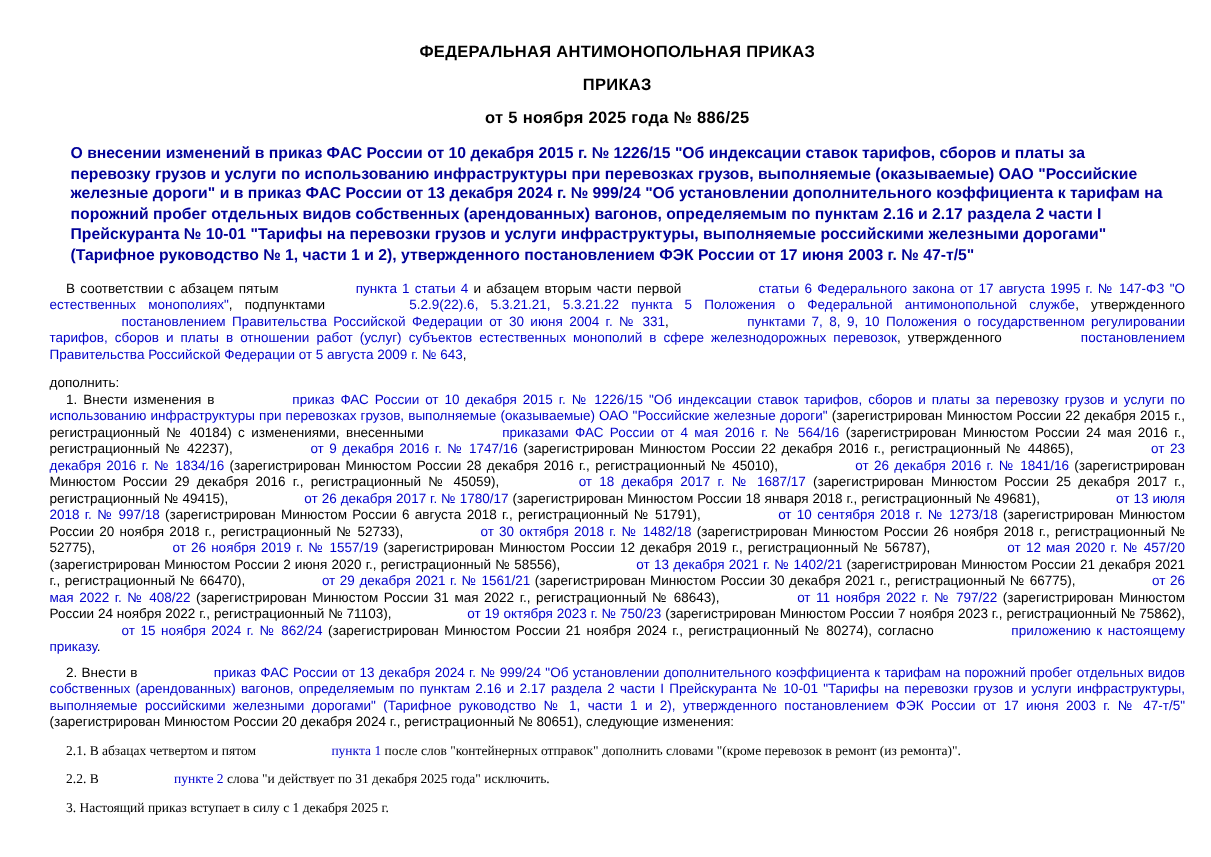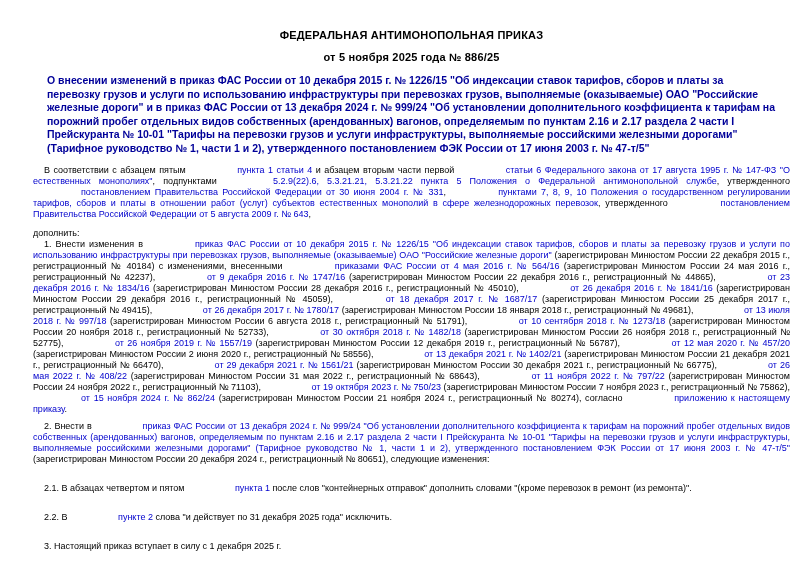--- a/index.html
+++ b/index.html
@@ -41,36 +41,37 @@
   p.body {
     font-size: 9px;
     line-height: 11px;
     text-align: justify;
     margin: 0;
   }
   p.indent { text-indent: 11px; }
   p.preamble { margin-top: 10px; }
   p.decree { margin-top: 8px; text-align: left; }
   p.item2 { margin-top: 6px; }
-  p.sub { margin-top: 18px; }
+  p.sub { margin-top: 8px; font-family: Liberation Serif, serif; }
   .lnk { color: var(--link); cursor: pointer; padding-left: 48px; }
   .signature {
     margin-top: 38px;
     text-align: right;
     font-size: 9.5px;
     line-height: 12px;
     padding-right: 8px;
   }
 </style>
 </head>
 <body>
 
 <div class="page">
 
   <div class="hdr">ФЕДЕРАЛЬНАЯ АНТИМОНОПОЛЬНАЯ ПРИКАЗ</div>
+  <div class="hdr">ПРИКАЗ</div>
   <div class="hdr">от 5 ноября 2025 года № 886/25</div>
 
   <div class="doc-title">О внесении изменений в приказ ФАС России от 10 декабря 2015 г. № 1226/15 "Об индексации ставок тарифов, сборов и платы за перевозку грузов и услуги по использованию инфраструктуры при перевозках грузов, выполняемые (оказываемые) ОАО "Российские железные дороги" и в приказ ФАС России от 13 декабря 2024 г. № 999/24 "Об установлении дополнительного коэффициента к тарифам на порожний пробег отдельных видов собственных (арендованных) вагонов, определяемым по пунктам 2.16 и 2.17 раздела 2 части I Прейскуранта № 10-01 "Тарифы на перевозки грузов и услуги инфраструктуры, выполняемые российскими железными дорогами" (Тарифное руководство № 1, части 1 и 2), утвержденного постановлением ФЭК России от 17 июня 2003 г. № 47-т/5"</div>
 
   <p class="body indent preamble"><span>В соответствии с абзацем пятым </span><span class="lnk">пункта 1 статьи 4</span><span> и абзацем вторым части первой </span><span class="lnk">статьи 6 Федерального закона от 17 августа 1995 г. № 147-ФЗ "О естественных монополиях"</span><span>, подпунктами </span><span class="lnk">5.2.9(22).6, 5.3.21.21, 5.3.21.22 пункта 5 Положения о Федеральной антимонопольной службе</span><span>, утвержденного </span><span class="lnk">постановлением Правительства Российской Федерации от 30 июня 2004 г. № 331</span><span>, </span><span class="lnk">пунктами 7, 8, 9, 10 Положения о государственном регулировании тарифов, сборов и платы в отношении работ (услуг) субъектов естественных монополий в сфере железнодорожных перевозок</span><span>, утвержденного </span><span class="lnk">постановлением Правительства Российской Федерации от 5 августа 2009 г. № 643</span><span>,</span></p>
 
   <p class="body decree">дополнить:</p>
 
   <p class="body indent"><span>1. Внести изменения в </span><span class="lnk">приказ ФАС России от 10 декабря 2015 г. № 1226/15 "Об индексации ставок тарифов, сборов и платы за перевозку грузов и услуги по использованию инфраструктуры при перевозках грузов, выполняемые (оказываемые) ОАО "Российские железные дороги"</span><span> (зарегистрирован Минюстом России 22 декабря 2015 г., регистрационный № 40184) с изменениями, внесенными </span><span class="lnk">приказами ФАС России от 4 мая 2016 г. № 564/16</span><span> (зарегистрирован Минюстом России 24 мая 2016 г., регистрационный № 42237), </span><span class="lnk">от 9 декабря 2016 г. № 1747/16</span><span> (зарегистрирован Минюстом России 22 декабря 2016 г., регистрационный № 44865), </span><span class="lnk">от 23 декабря 2016 г. № 1834/16</span><span> (зарегистрирован Минюстом России 28 декабря 2016 г., регистрационный № 45010), </span><span class="lnk">от 26 декабря 2016 г. № 1841/16</span><span> (зарегистрирован Минюстом России 29 декабря 2016 г., регистрационный № 45059), </span><span class="lnk">от 18 декабря 2017 г. № 1687/17</span><span> (зарегистрирован Минюстом России 25 декабря 2017 г., регистрационный № 49415), </span><span class="lnk">от 26 декабря 2017 г. № 1780/17</span><span> (зарегистрирован Минюстом России 18 января 2018 г., регистрационный № 49681), </span><span class="lnk">от 13 июля 2018 г. № 997/18</span><span> (зарегистрирован Минюстом России 6 августа 2018 г., регистрационный № 51791), </span><span class="lnk">от 10 сентября 2018 г. № 1273/18</span><span> (зарегистрирован Минюстом России 20 ноября 2018 г., регистрационный № 52733), </span><span class="lnk">от 30 октября 2018 г. № 1482/18</span><span> (зарегистрирован Минюстом России 26 ноября 2018 г., регистрационный № 52775), </span><span class="lnk">от 26 ноября 2019 г. № 1557/19</span><span> (зарегистрирован Минюстом России 12 декабря 2019 г., регистрационный № 56787), </span><span class="lnk">от 12 мая 2020 г. № 457/20</span><span> (зарегистрирован Минюстом России 2 июня 2020 г., регистрационный № 58556), </span><span class="lnk">от 13 декабря 2021 г. № 1402/21</span><span> (зарегистрирован Минюстом России 21 декабря 2021 г., регистрационный № 66470), </span><span class="lnk">от 29 декабря 2021 г. № 1561/21</span><span> (зарегистрирован Минюстом России 30 декабря 2021 г., регистрационный № 66775), </span><span class="lnk">от 26 мая 2022 г. № 408/22</span><span> (зарегистрирован Минюстом России 31 мая 2022 г., регистрационный № 68643), </span><span class="lnk">от 11 ноября 2022 г. № 797/22</span><span> (зарегистрирован Минюстом России 24 ноября 2022 г., регистрационный № 71103), </span><span class="lnk">от 19 октября 2023 г. № 750/23</span><span> (зарегистрирован Минюстом России 7 ноября 2023 г., регистрационный № 75862), </span><span class="lnk">от 15 ноября 2024 г. № 862/24</span><span> (зарегистрирован Минюстом России 21 ноября 2024 г., регистрационный № 80274), согласно </span><span class="lnk">приложению к настоящему приказу</span><span>.</span></p>
 

